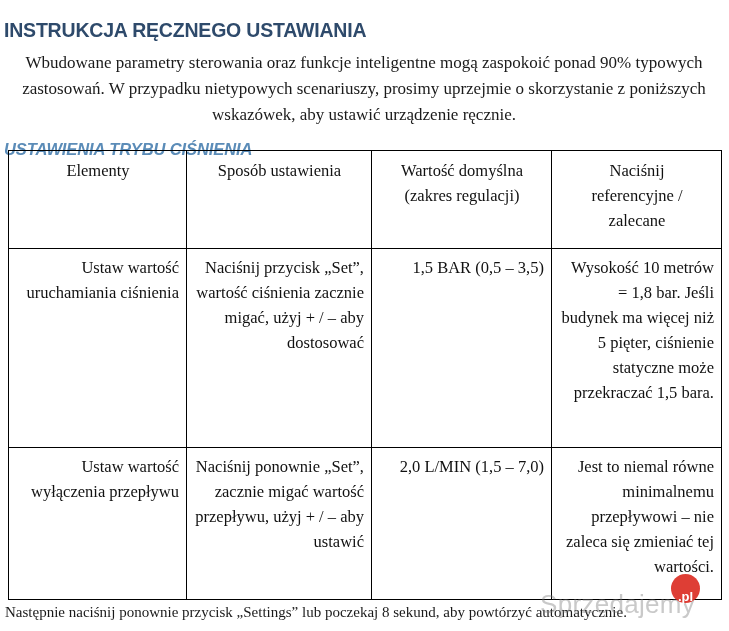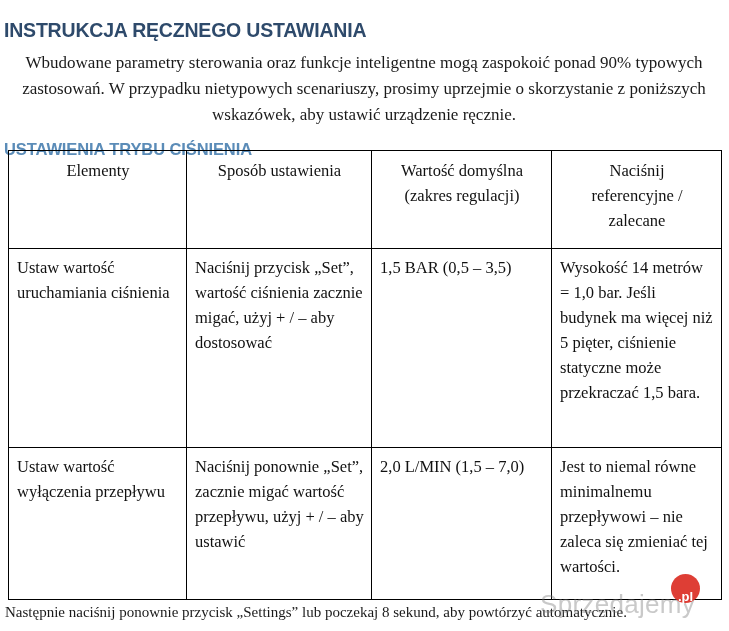--- a/index.html
+++ b/index.html
@@ -40,20 +40,21 @@
   .h-sub {
     position: absolute;
     left: 4px;
     top: 126px;
     font-family: "Liberation Sans", "DejaVu Sans", sans-serif;
     font-weight: bold;
     font-size: 16.5px;
     letter-spacing: -0.1px;
     color: #5b8cb8;
     white-space: nowrap;
+    font-style: italic;
   }
 
   
   .intro {
     position: absolute;
     left: 5px;
     top: 33px;
     width: 718px;
     font-size: 17px;
     line-height: 26px;
@@ -75,20 +76,21 @@
   }
   table.spec td,
   table.spec th {
     border: 1px solid #000000;
     vertical-align: top;
     padding: 6px 7px 6px 8px;
     font-weight: normal;
     font-size: 16.5px;
     line-height: 25px;
     color: #111111;
+    text-align: right;
   }
   table.spec thead th {
     text-align: center;
     padding-top: 7px;
   }
   .col-1 { width: 178px; }
   .col-2 { width: 185px; }
   .col-3 { width: 180px; }
   .col-4 { width: 170px; }
 
@@ -187,21 +189,21 @@
             <span class="cellline">referencyjne /</span>
             <span class="cellline">zalecane</span>
           </th>
         </tr>
       </thead>
       <tbody>
         <tr class="row-1">
           <td>Ustaw wartość uruchamiania ciśnienia</td>
           <td>Naciśnij przycisk „Set”, wartość ciśnienia zacznie migać, użyj + / – aby dostosować</td>
           <td>1,5 BAR (0,5 – 3,5)</td>
-          <td>Wysokość 14 metrów = 1,0 bar. Jeśli budynek ma więcej niż 5 pięter, ciśnienie statyczne może przekraczać 1,5 bara.</td>
+          <td>Wysokość 10 metrów = 1,8 bar. Jeśli budynek ma więcej niż 5 pięter, ciśnienie statyczne może przekraczać 1,5 bara.</td>
         </tr>
         <tr class="row-2">
           <td>Ustaw wartość wyłączenia przepływu</td>
           <td>Naciśnij ponownie „Set”, zacznie migać wartość przepływu, użyj + / – aby ustawić</td>
           <td>2,0 L/MIN (1,5 – 7,0)</td>
           <td>Jest to niemal równe minimalnemu przepływowi – nie zaleca się zmieniać tej wartości.</td>
         </tr>
       </tbody>
     </table>
   </div>

